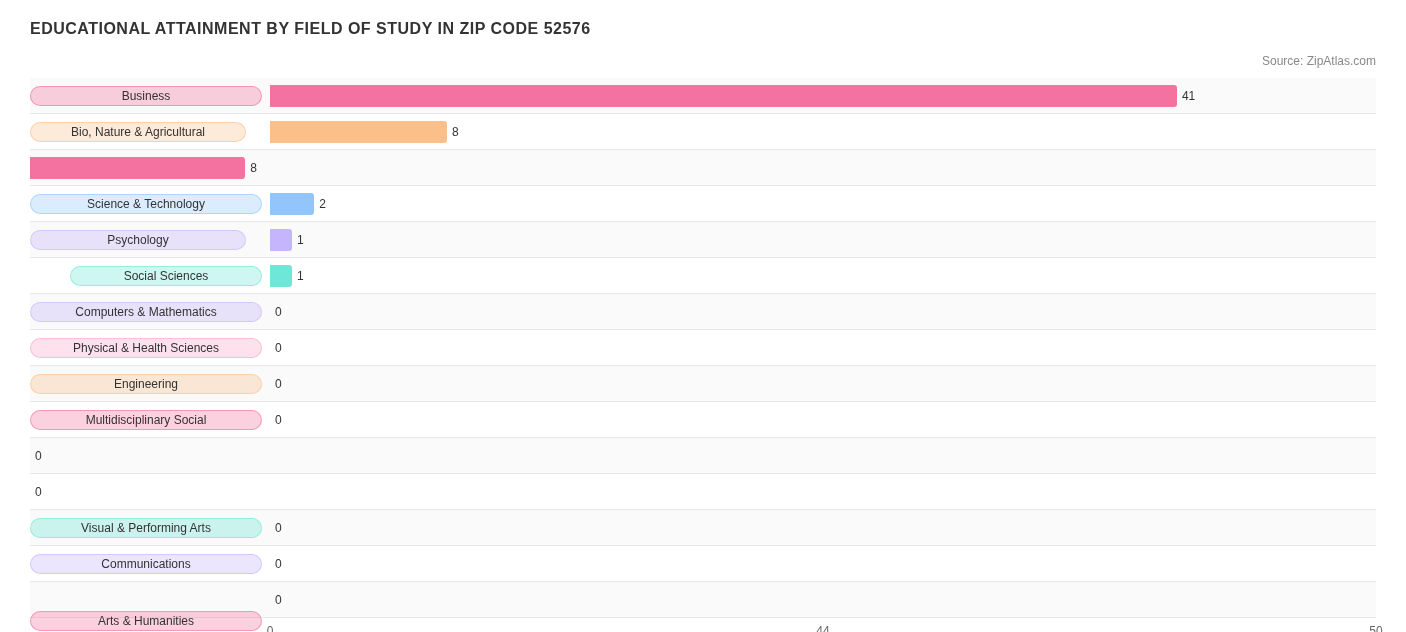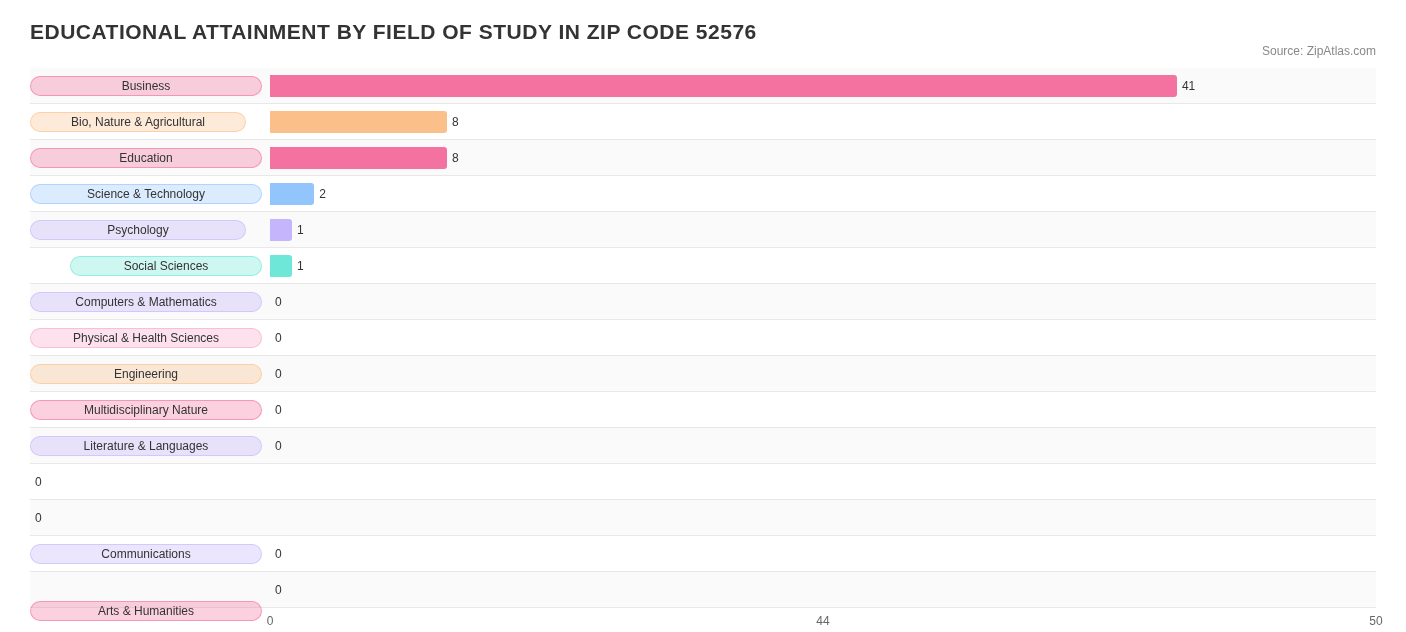--- a/index.html
+++ b/index.html
@@ -4,25 +4,25 @@
   <style>
     * { box-sizing: border-box; margin: 0; padding: 0; }
     body {
       font-family: Arial, sans-serif;
       background: #fff;
       width: 1406px;
       min-height: 632px;
       padding: 20px 30px 30px 30px;
     }
     .chart-title {
-      font-size: 21px;
+      font-size: 16px;
       font-weight: bold;
       color: #333;
       letter-spacing: 0.5px;
-      margin-bottom: 0;
+      margin-bottom: 16px;
       text-transform: uppercase;
     }
     .source {
       font-size: 12px;
       color: #888;
       text-align: right;
       margin-bottom: 10px;
     }
     .chart-area {
       position: relative;
@@ -111,23 +111,20 @@
     <div class="bar-row">
       <div style="width: 240px; min-width: 240px; display: flex; justify-content: center; padding-right: 24px;">
         <span class="label-tag" style="background: rgba(251, 191, 138, 0.333); border-color: rgba(251, 191, 138, 0.6);">Bio, Nature &amp; Agricultural</span>
       </div>
       <div class="bar-container">
         <div class="bar" style="width: 16%; background: rgb(251, 191, 138); min-width: 4px;"></div>
         <span class="bar-value">8</span>
       </div>
     </div>
     <div class="bar-row">
-      <div style="width: 240px; min-width: 240px; display: flex; justify-content: flex-end; padding-right: 8px;">
-        <span class="label-tag" style="background: rgba(244, 114, 160, 0.333); border-color: rgba(244, 114, 160, 0.6);">Education</span>
-      </div>
       <div class="bar-container">
         <div class="bar" style="width: 16%; background: rgb(244, 114, 160); min-width: 4px;"></div>
         <span class="bar-value">8</span>
       </div>
     </div>
     <div class="bar-row">
       <div style="width: 240px; min-width: 240px; display: flex; justify-content: flex-end; padding-right: 8px;">
         <span class="label-tag" style="background: rgba(147, 197, 253, 0.333); border-color: rgba(147, 197, 253, 0.6);">Science &amp; Technology</span>
       </div>
       <div class="bar-container">
@@ -175,43 +172,43 @@
       <div style="width: 240px; min-width: 240px; display: flex; justify-content: flex-end; padding-right: 8px; align-items: center;">
         <span class="label-tag" style="background: rgba(251, 191, 138, 0.333); border-color: rgba(251, 191, 138, 0.6);">Engineering</span>
       </div>
       <div class="bar-container">
         <div class="bar" style="width: 0%; background: rgb(251, 191, 138); min-width: 0px;"></div>
         <span class="bar-value">0</span>
       </div>
     </div>
     <div class="bar-row">
       <div style="width: 240px; min-width: 240px; display: flex; justify-content: flex-end; padding-right: 8px;">
-        <span class="label-tag" style="background: rgba(244, 114, 160, 0.333); border-color: rgba(244, 114, 160, 0.6);">Multidisciplinary Nature</span>
+        <span class="label-tag" style="background: rgba(244, 114, 160, 0.333); border-color: rgba(244, 114, 160, 0.6);">Multidisciplinary Social</span>
       </div>
       <div class="bar-container">
         <div class="bar" style="width: 0%; background: rgb(244, 114, 160); min-width: 0px;"></div>
         <span class="bar-value">0</span>
       </div>
     </div>
     <div class="bar-row">
-      <div style="width: 240px; min-width: 240px; display: flex; justify-content: flex-end; padding-right: 8px;">
-        <span class="label-tag" style="background: rgba(196, 181, 253, 0.333); border-color: rgba(196, 181, 253, 0.6);">Literature &amp; Languages</span>
-      </div>
-      <div class="bar-container">
-        <div class="bar" style="width: 0%; background: rgb(196, 181, 253); min-width: 0px;"></div>
-        <span class="bar-value">0</span>
-      </div>
-    </div>
-    <div class="bar-row">
-      <div class="bar-container">
-        <div class="bar" style="width: 0%; background: rgb(196, 181, 253); min-width: 0px;"></div>
-        <span class="bar-value">0</span>
-      </div>
-    </div>
-    <div class="bar-row">
+      <div class="bar-container">
+        <div class="bar" style="width: 0%; background: rgb(196, 181, 253); min-width: 0px;"></div>
+        <span class="bar-value">0</span>
+      </div>
+    </div>
+    <div class="bar-row">
+      <div class="bar-container">
+        <div class="bar" style="width: 0%; background: rgb(196, 181, 253); min-width: 0px;"></div>
+        <span class="bar-value">0</span>
+      </div>
+    </div>
+    <div class="bar-row">
+      <div style="width: 240px; min-width: 240px; display: flex; justify-content: flex-end; padding-right: 8px;">
+        <span class="label-tag" style="background: rgba(110, 231, 216, 0.333); border-color: rgba(110, 231, 216, 0.6);">Visual &amp; Performing Arts</span>
+      </div>
       <div class="bar-container">
         <div class="bar" style="width: 0%; background: rgb(110, 231, 216); min-width: 0px;"></div>
         <span class="bar-value">0</span>
       </div>
     </div>
     <div class="bar-row">
       <div style="width: 240px; min-width: 240px; display: flex; justify-content: flex-end; padding-right: 8px;">
         <span class="label-tag" style="background: rgba(196, 181, 253, 0.333); border-color: rgba(196, 181, 253, 0.6);">Communications</span>
       </div>
       <div class="bar-container">

